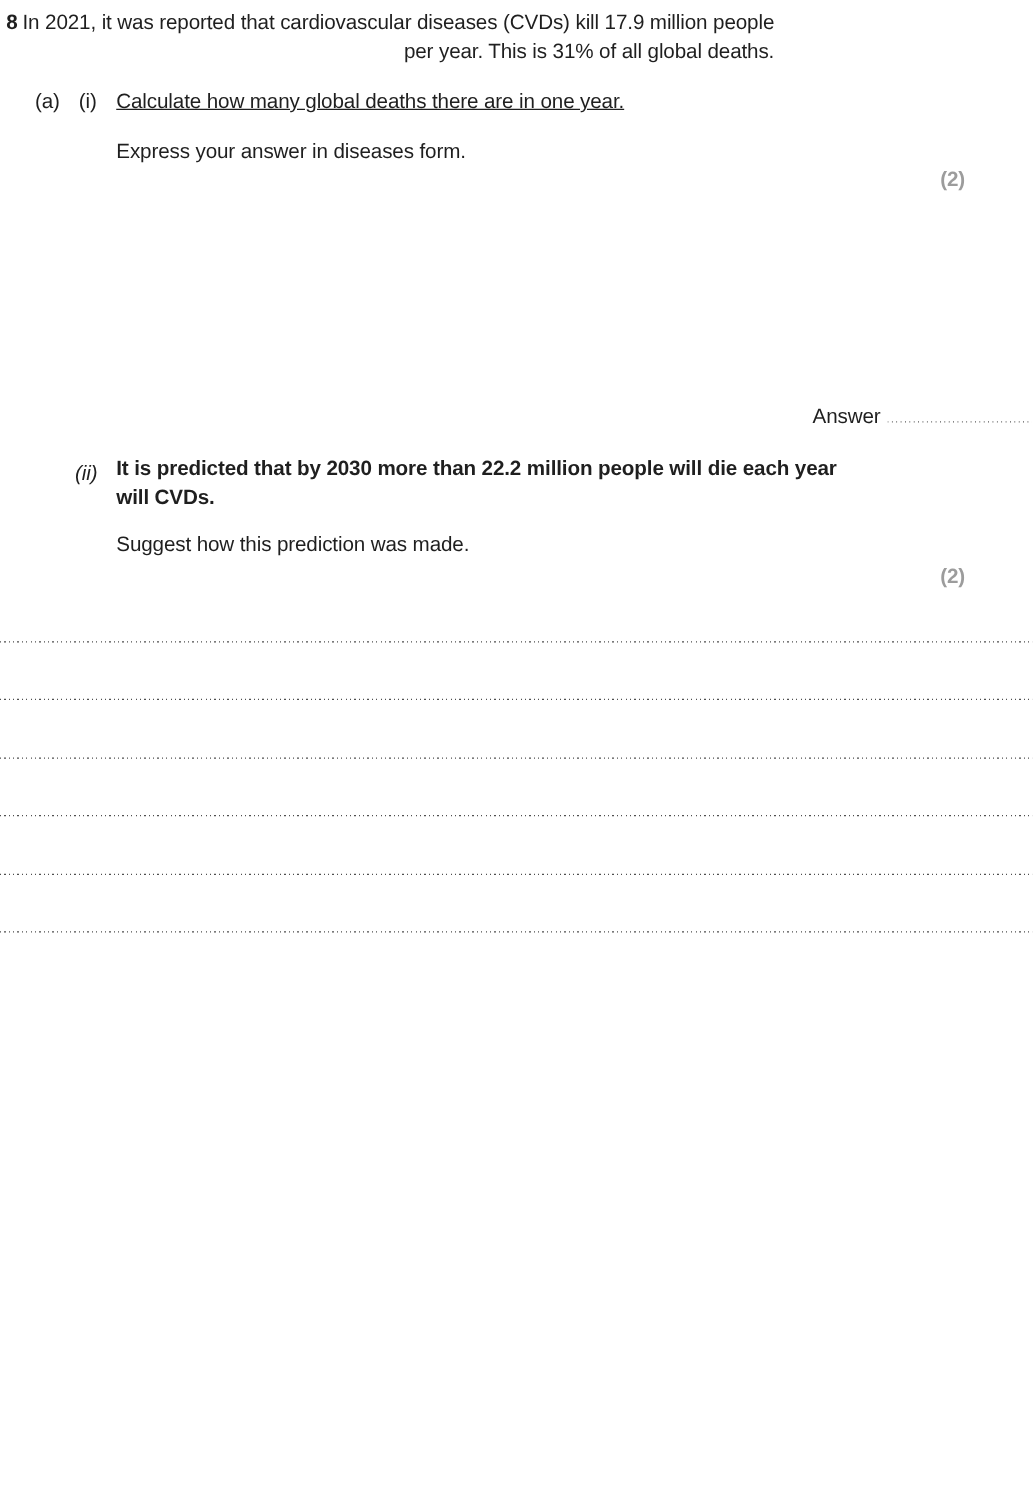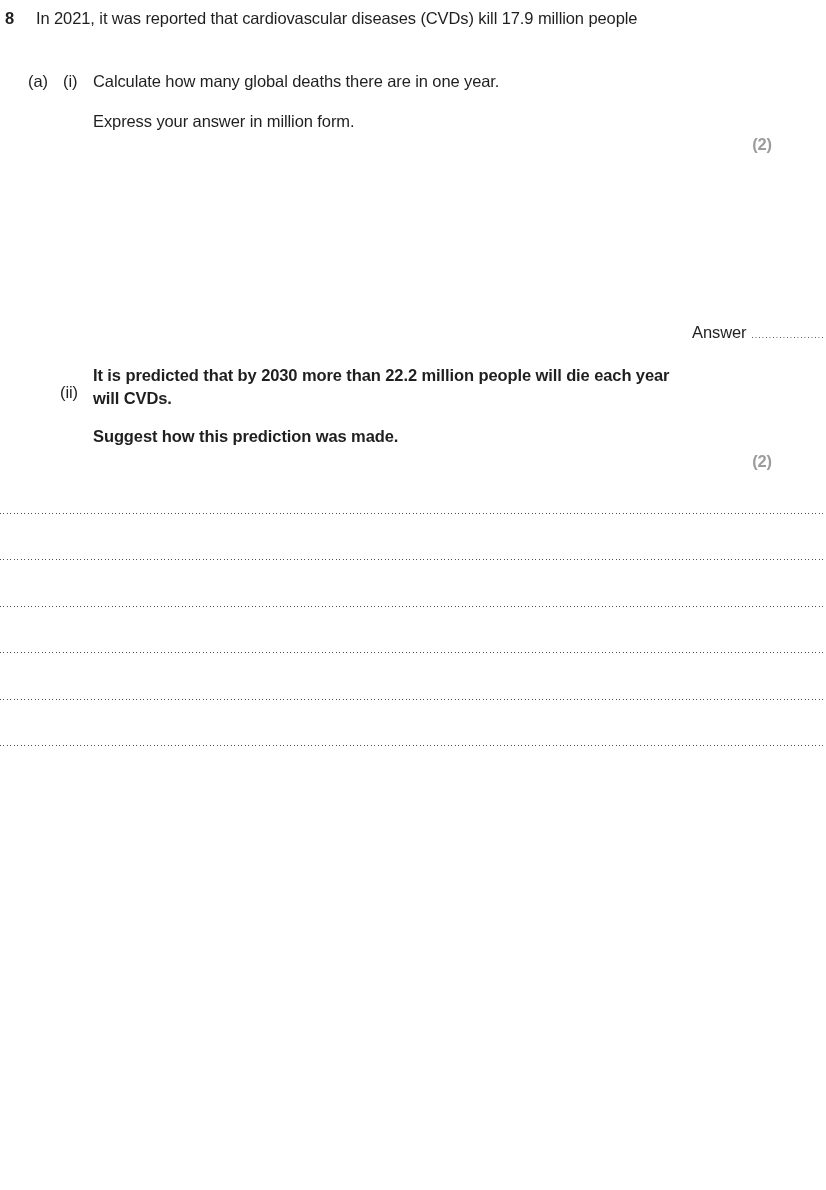--- a/index.html
+++ b/index.html
@@ -20,74 +20,75 @@
     font-size:16.5px;
     line-height:23px;
     letter-spacing:-0.1px;
     overflow:hidden;
   }
   .abs{position:absolute;}
   .qnum{
     top:7px;left:5px;
     font-weight:bold;
   }
-  .intro{top:7px;left:36px;text-align:right;}
+  .intro{top:7px;left:18px;text-align:right;}
   .row-ai{top:70px;left:0;right:0;height:23px;}
   .lbl-a{position:absolute;left:28px;}
   .lbl-i{position:absolute;left:63px;}
-  .pt-text{position:absolute;left:93px;white-space:nowrap;}
+  .pt-text{position:absolute;left:93px;white-space:nowrap;text-decoration:underline;}
   .express{top:110px;left:93px;white-space:nowrap;}
   .marks{
     font-weight:bold;
     color:var(--marks-color);
   }
   .marks-1{top:133px;right:54px;}
   .marks-2{top:450px;right:54px;}
   .answer-row{
     top:319px;left:650px;right:1px;
-    display:flex;align-items:baseline;gap:6px;margin-left:42px;
+    display:flex;align-items:baseline;gap:6px;
   }
   .answer-blank{
     flex:1;
     height:19px;
     background-image:repeating-linear-gradient(to right,var(--line-color) 0,var(--line-color) 1px,transparent 1px,transparent 3.5px);
     background-repeat:repeat-x;
     background-position:0 bottom;
     background-size:3.5px 1px;
   }
   .part-ii{top:364px;left:0;right:0;}
-  .lbl-ii{position:absolute;left:60px;top:17px;}
+  .lbl-ii{position:absolute;left:60px;top:4px;font-style:italic;}
   .pt2-lines{position:absolute;left:93px;top:0;white-space:nowrap;font-weight:bold;}
-  .suggest{top:425px;left:93px;white-space:nowrap;font-weight:bold;}
+  .suggest{top:425px;left:93px;white-space:nowrap;}
   .ruled-lines{
     top:513px;left:0;right:0;height:280px;
   }
   .ruled-line{
     position:absolute;left:0;right:0;height:1px;
     background-image:repeating-linear-gradient(to right,var(--line-color) 0,var(--line-color) 1px,transparent 1px,transparent 3.5px);
   }
 </style>
 </head>
 <body>
 
 <div class="page">
 
   <div class="abs qnum">8</div>
 
   <div class="abs intro">
     <div>In 2021, it was reported that cardiovascular diseases (CVDs) kill 17.9 million people</div>
+    <div>per year. This is 31% of all global deaths.</div>
   </div>
 
   <div class="abs row-ai">
     <span class="lbl-a">(a)</span>
     <span class="lbl-i">(i)</span>
     <span class="pt-text">Calculate how many global deaths there are in one year.</span>
   </div>
 
-  <div class="abs express">Express your answer in million form.</div>
+  <div class="abs express">Express your answer in diseases form.</div>
 
   <div class="abs marks marks-1">(2)</div>
 
   <div class="abs answer-row">
     <span>Answer</span>
     <span class="answer-blank"></span>
   </div>
 
   <div class="abs part-ii">
     <span class="lbl-ii">(ii)</span>

